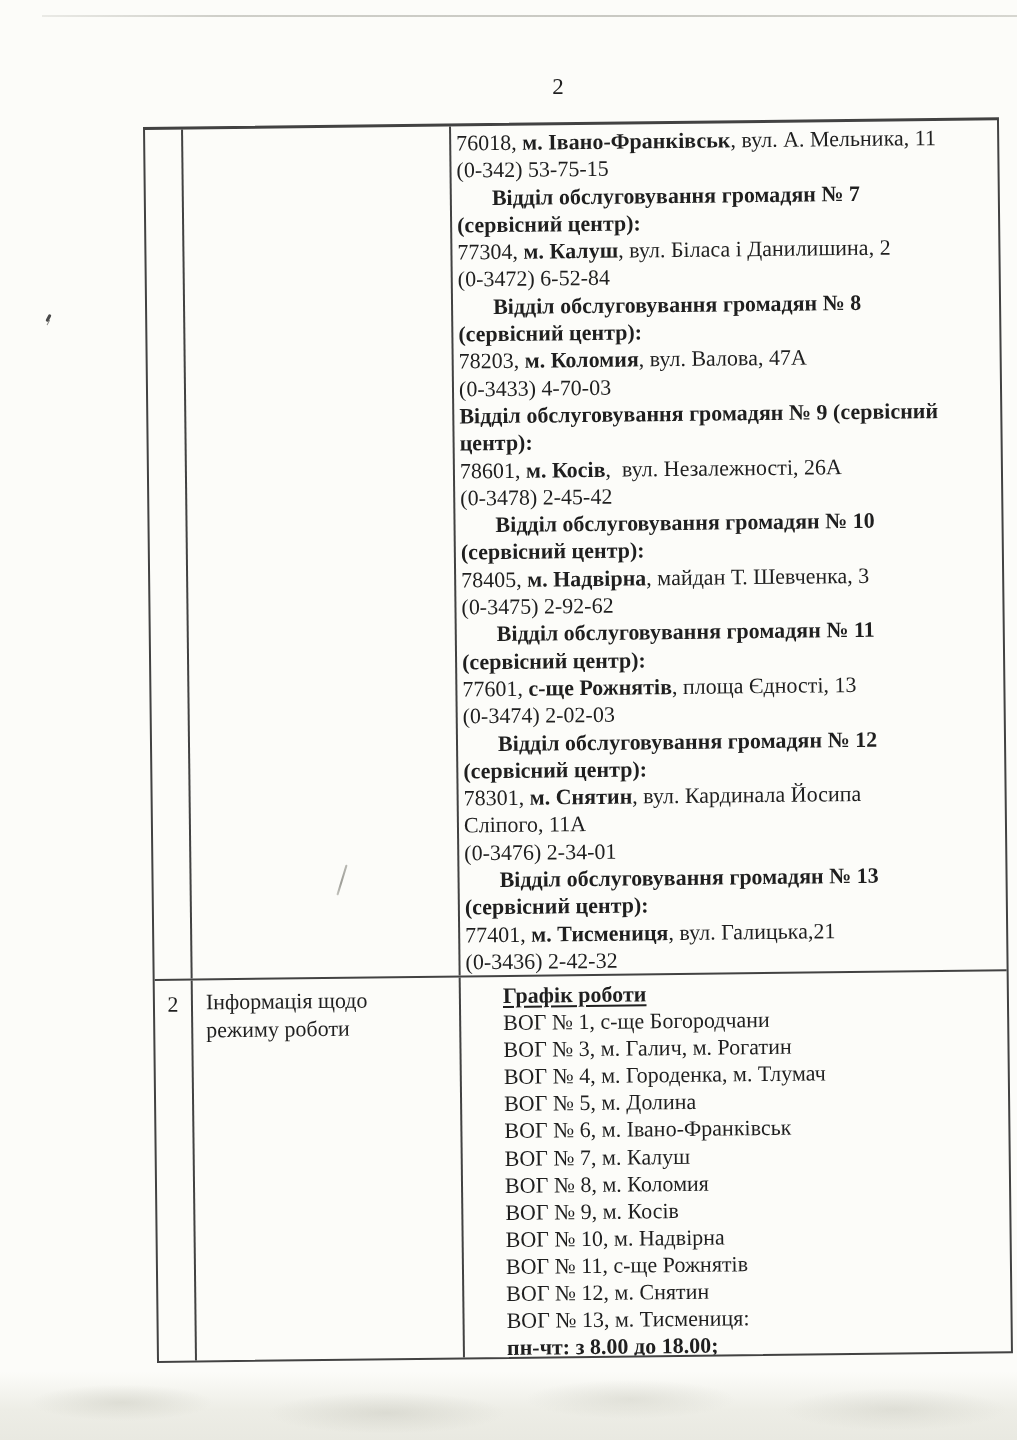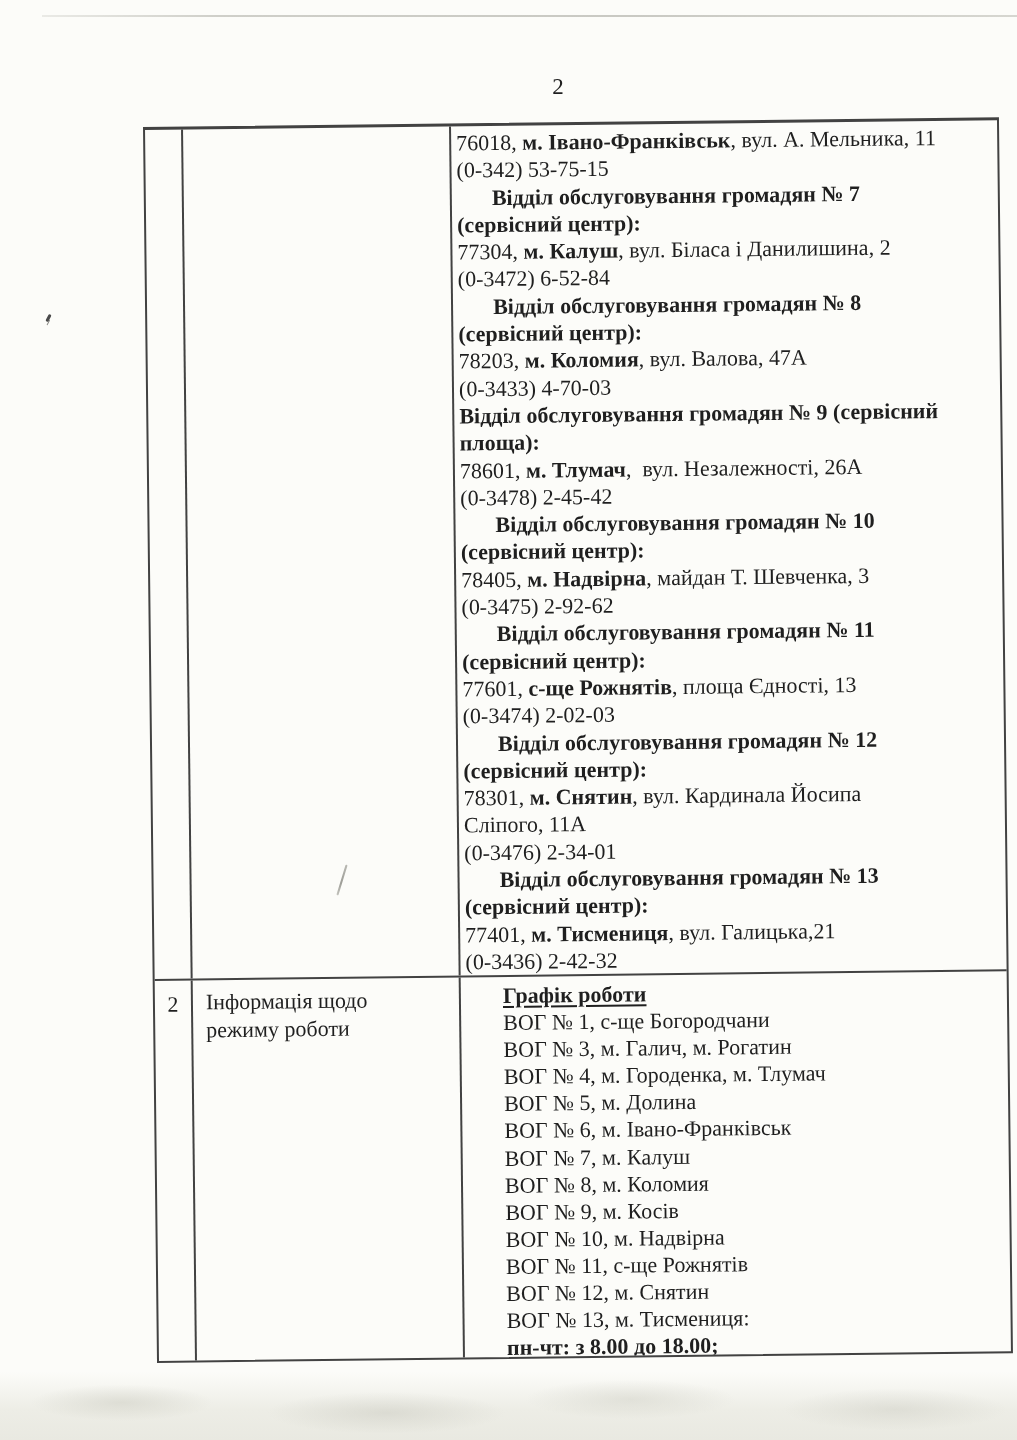--- a/index.html
+++ b/index.html
@@ -107,22 +107,22 @@
           <div class="line"><span>(0-342) 53-75-15</span></div>
           <div class="line indent"><span class="b">Відділ обслуговування громадян № 7</span></div>
           <div class="line"><span class="b">(сервісний центр):</span></div>
           <div class="line"><span>77304, </span><span class="b">м. Калуш</span><span>, вул. Біласа і Данилишина, 2</span></div>
           <div class="line"><span>(0-3472) 6-52-84</span></div>
           <div class="line indent"><span class="b">Відділ обслуговування громадян № 8</span></div>
           <div class="line"><span class="b">(сервісний центр):</span></div>
           <div class="line"><span>78203, </span><span class="b">м. Коломия</span><span>, вул. Валова, 47А</span></div>
           <div class="line"><span>(0-3433) 4-70-03</span></div>
           <div class="line"><span class="b">Відділ обслуговування громадян № 9 (сервісний</span></div>
-          <div class="line"><span class="b">площа):</span></div>
-          <div class="line"><span>78601, </span><span class="b">м. Тлумач</span><span>,  вул. Незалежності, 26А</span></div>
+          <div class="line"><span class="b">центр):</span></div>
+          <div class="line"><span>78601, </span><span class="b">м. Косів</span><span>,  вул. Незалежності, 26А</span></div>
           <div class="line"><span>(0-3478) 2-45-42</span></div>
           <div class="line indent"><span class="b">Відділ обслуговування громадян № 10</span></div>
           <div class="line"><span class="b">(сервісний центр):</span></div>
           <div class="line"><span>78405, </span><span class="b">м. Надвірна</span><span>, майдан Т. Шевченка, 3</span></div>
           <div class="line"><span>(0-3475) 2-92-62</span></div>
           <div class="line indent"><span class="b">Відділ обслуговування громадян № 11</span></div>
           <div class="line"><span class="b">(сервісний центр):</span></div>
           <div class="line"><span>77601, </span><span class="b">с-ще Рожнятів</span><span>, площа Єдності, 13</span></div>
           <div class="line"><span>(0-3474) 2-02-03</span></div>
           <div class="line indent"><span class="b">Відділ обслуговування громадян № 12</span></div>

